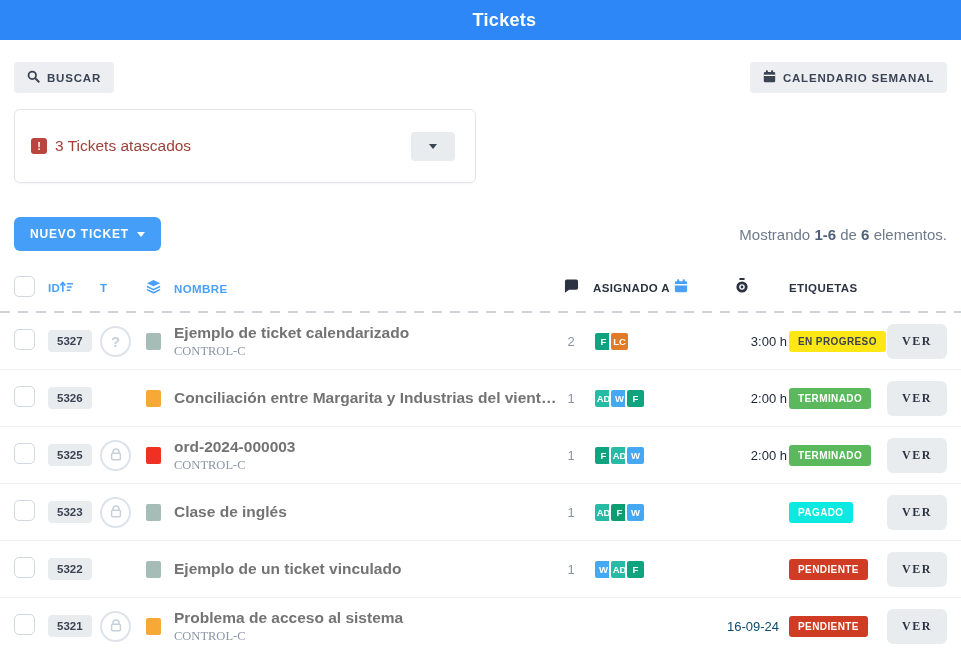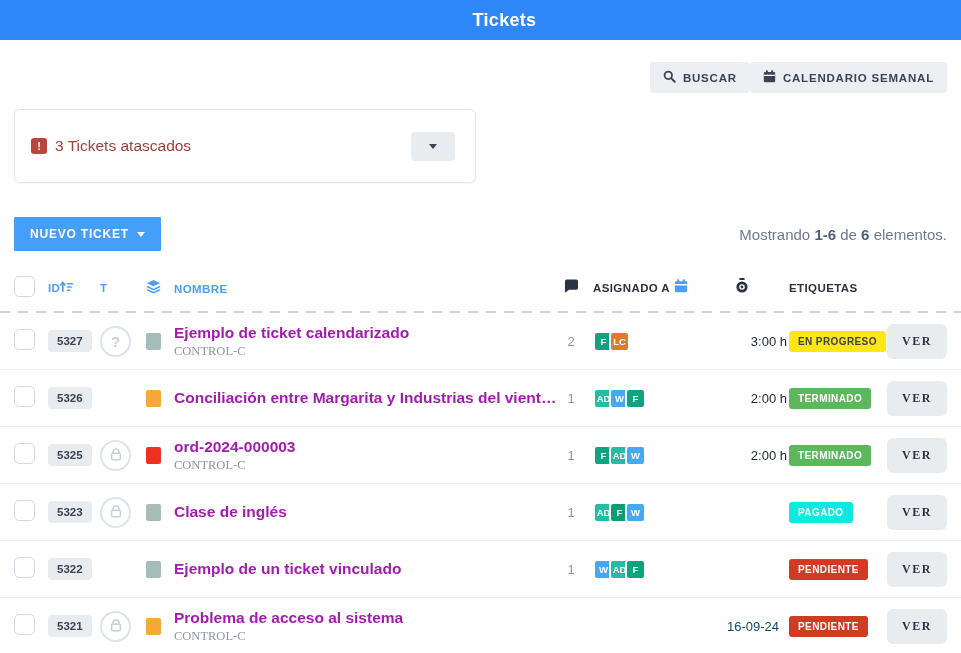--- a/index.html
+++ b/index.html
@@ -4,21 +4,21 @@
 <style>
   * { margin:0; padding:0; box-sizing:border-box; }
   html,body { width:961px; height:653px; overflow:hidden; background:#fff;
     font-family:"Liberation Sans", sans-serif; }
 
   
   .topbar { height:40px; background:#2e87f6; display:flex; align-items:center; justify-content:center; }
   .topbar-title { color:#fff; font-size:18px; font-weight:bold; letter-spacing:.3px;margin-left:48px; }
 
   
-  .toolbar { margin:22px 14px 0 14px; display:flex; justify-content:flex-end; align-items:flex-start; }
+  .toolbar { margin:22px 14px 0 14px; display:flex; justify-content:space-between; align-items:flex-start; }
   .btn-gray { display:inline-flex; align-items:center; gap:7px; background:#eceef1; border:none;
     color:#3b4454; font-family:inherit; font-size:11.5px; font-weight:bold; letter-spacing:.8px;
     padding:8px 13px; border-radius:4px; cursor:pointer; white-space:nowrap; }
   .toolbar-right { display:flex; gap:5px; }
 
   
   .alert-card { margin:16px 14px 0 14px; width:462px; height:74px; background:#fff;
     border:1px solid #e2e6ea; border-radius:6px; box-shadow:0 1px 2px rgba(0,0,0,.04);
     display:flex; align-items:center; justify-content:space-between; padding:0 20px 0 16px; }
   .alert-left { display:flex; align-items:center; gap:8px; }
@@ -28,21 +28,21 @@
   .alert-toggle { width:44px; height:29px; background:#e9ecef; border:none; border-radius:4px;
     display:flex; align-items:center; justify-content:center; cursor:pointer; }
   .caret-down { width:0; height:0; border-left:4.5px solid transparent; border-right:4.5px solid transparent;
     border-top:5px solid #3b4252; display:inline-block; }
   .caret-down.white { border-top-color:#fff; }
 
   
   .actions-row { margin:34px 14px 0 14px; display:flex; justify-content:space-between; align-items:center; }
   .btn-primary { display:inline-flex; align-items:center; gap:8px; background:#459ef7; border:none;
     color:#fff; font-family:inherit; font-size:12px; font-weight:bold; letter-spacing:.8px;
-    padding:10px 16px; border-radius:1px; cursor:pointer; }
+    padding:10px 16px; border-radius:6px; cursor:pointer; }
   .summary { font-size:15px; color:#6e7a8a; }
   .summary b { color:#51607a; }
 
   
   .table { margin-top:20px; }
   .thead, .trow { display:flex; align-items:center; padding:0 12px 0 14px; }
   .thead { height:34px; }
   .dashed-sep { height:2px; margin:6px 0 0 0;
     background:repeating-linear-gradient(to right, #ccd3da 0 10px, transparent 10px 18px); }
   .trow { height:57px; border-bottom:1px solid #eef1f3; }
@@ -66,21 +66,21 @@
 
   .id-badge { background:#e9ecef; color:#3b4252; font-size:11.5px; font-weight:bold;
     padding:5px 9px; border-radius:4px; }
 
   .kind-circle { width:31px; height:31px; border:2px solid #dde3ea; border-radius:50%;
     display:flex; align-items:center; justify-content:center; color:#c6d0da;
     font-weight:bold; font-size:15px; }
 
   .color-square { width:15px; height:17px; border-radius:2px; display:inline-block; }
 
-  .ticket-title { font-size:15.5px; font-weight:bold; color:#a21caf; white-space:nowrap;
+  .ticket-title { font-size:15.5px; font-weight:bold; color:#737373; white-space:nowrap;
     overflow:hidden; text-overflow:ellipsis; }
   .ticket-subtitle { font-size:12.5px; color:#8b95a5; margin-top:2px;font-family:Liberation Serif, serif; }
 
   .comment-count { font-size:13px; color:#8b95a5; }
 
   .avatar { width:21px; height:21px; border-radius:4px; border:2px solid #fff; color:#fff;
     font-size:9.5px; font-weight:bold; display:inline-flex; align-items:center; justify-content:center;
     overflow:hidden; }
   .avatar + .avatar { margin-left:-5px; }
 

